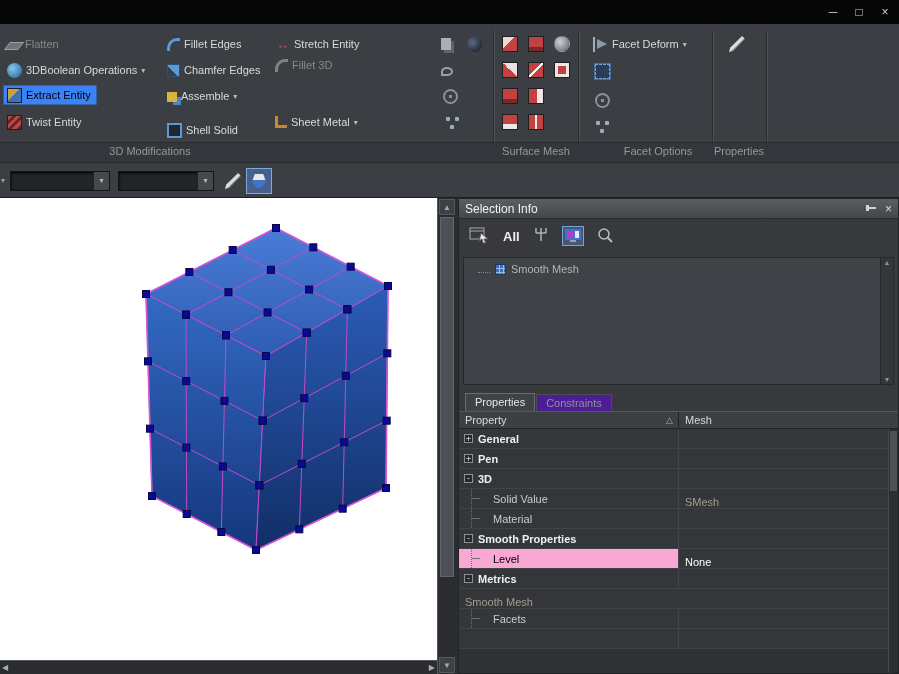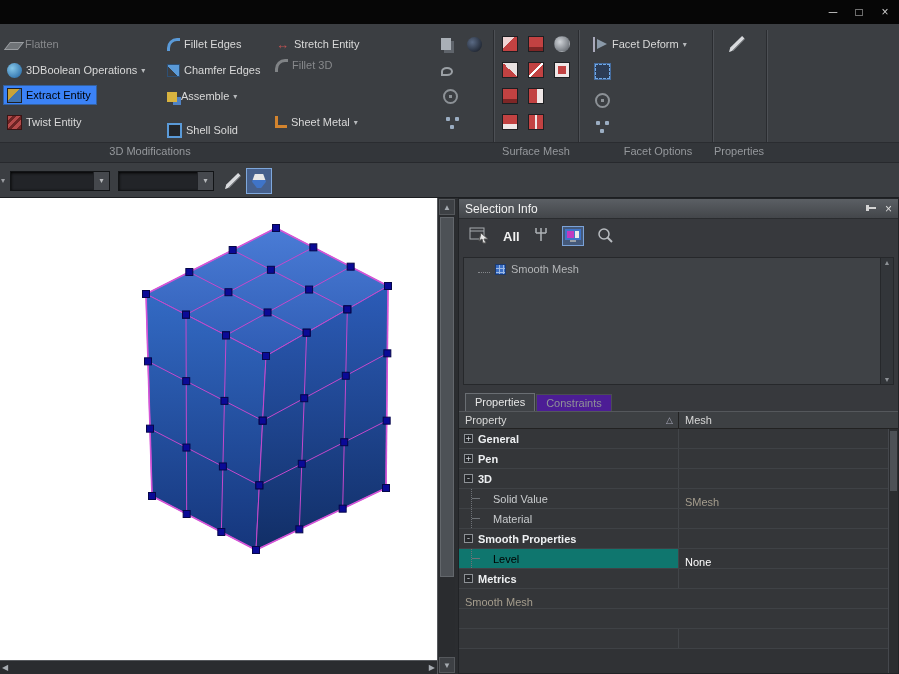--- a/index.html
+++ b/index.html
@@ -111,21 +111,21 @@
   .thead .hc2 { flex:1; padding:2px 4px 0 6px; }
   .prow { height:20px; display:flex; border-bottom:1px solid #3f4246; background:#343639; }
   .pcell { width:220px; border-right:1px solid #424549; display:flex; align-items:center; padding-left:5px; overflow:hidden; }
   .vcell { flex:1; display:flex; align-items:flex-end; padding-left:6px; color:#a59d8d; overflow:hidden; }
   .exp { width:9px; height:9px; border:1px solid #8d9196; background:#26282b; color:#cfd3d8;
     font-size:9px; line-height:7px; text-align:center; margin-right:5px; flex:none; font-family:"DejaVu Sans Mono", monospace; }
   .tree { width:22px; height:100%; border-left:1px dotted #6e7277; margin-left:7px; flex:none;
     background:linear-gradient(#6e7277 0 0) no-repeat 0 50%/8px 1px; }
   .pname { color:#c9ccce; white-space:nowrap; }
   .pname.g { color:#eef0f2; font-weight:bold; }
-  .prow.hl .pcell { background:#0f766e; }
+  .prow.hl .pcell { background:#f9a8d4; }
   .prow.hl .pname { color:#000; }
   .prow.hl .vcell { color:#fff; }
   .ptable-sb { position:absolute; right:0; top:18px; bottom:0; width:10px; background:#2b2d30; border-left:1px solid #45484d; }
   .ptable-sb .tsthumb { position:absolute; left:1px; right:1px; top:2px; height:60px; background:#4d5156; }
 </style>
 </head>
 <body>
 
 <div id="app">
 
@@ -565,20 +565,24 @@
         <div class="vcell">
             <span></span>
           </div>
       </div>
       <div class="prow">
         <div class="vcell">
             <span>Smooth Mesh</span>
           </div>
       </div>
       <div class="prow">
+        <div class="pcell">
+            <span class="tree"></span>
+            <span class="pname">Facets</span>
+          </div>
       </div>
       <div class="prow">
         <div class="pcell">
             <span class="pname"></span>
           </div>
         <div class="vcell">
             <span></span>
           </div>
       </div>
 

